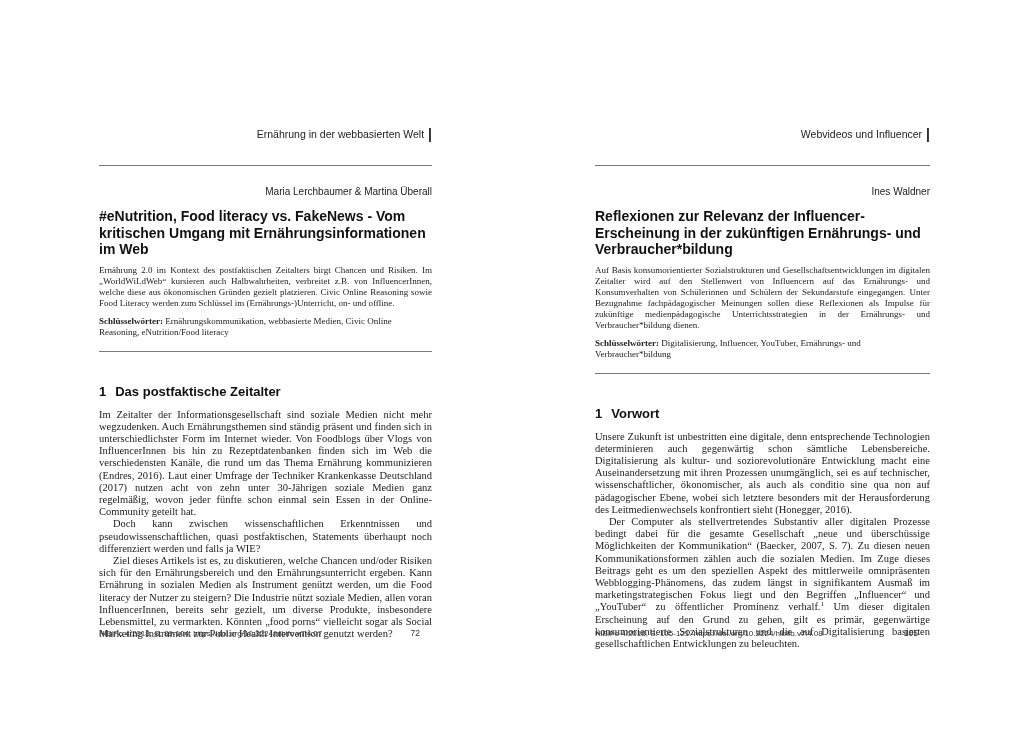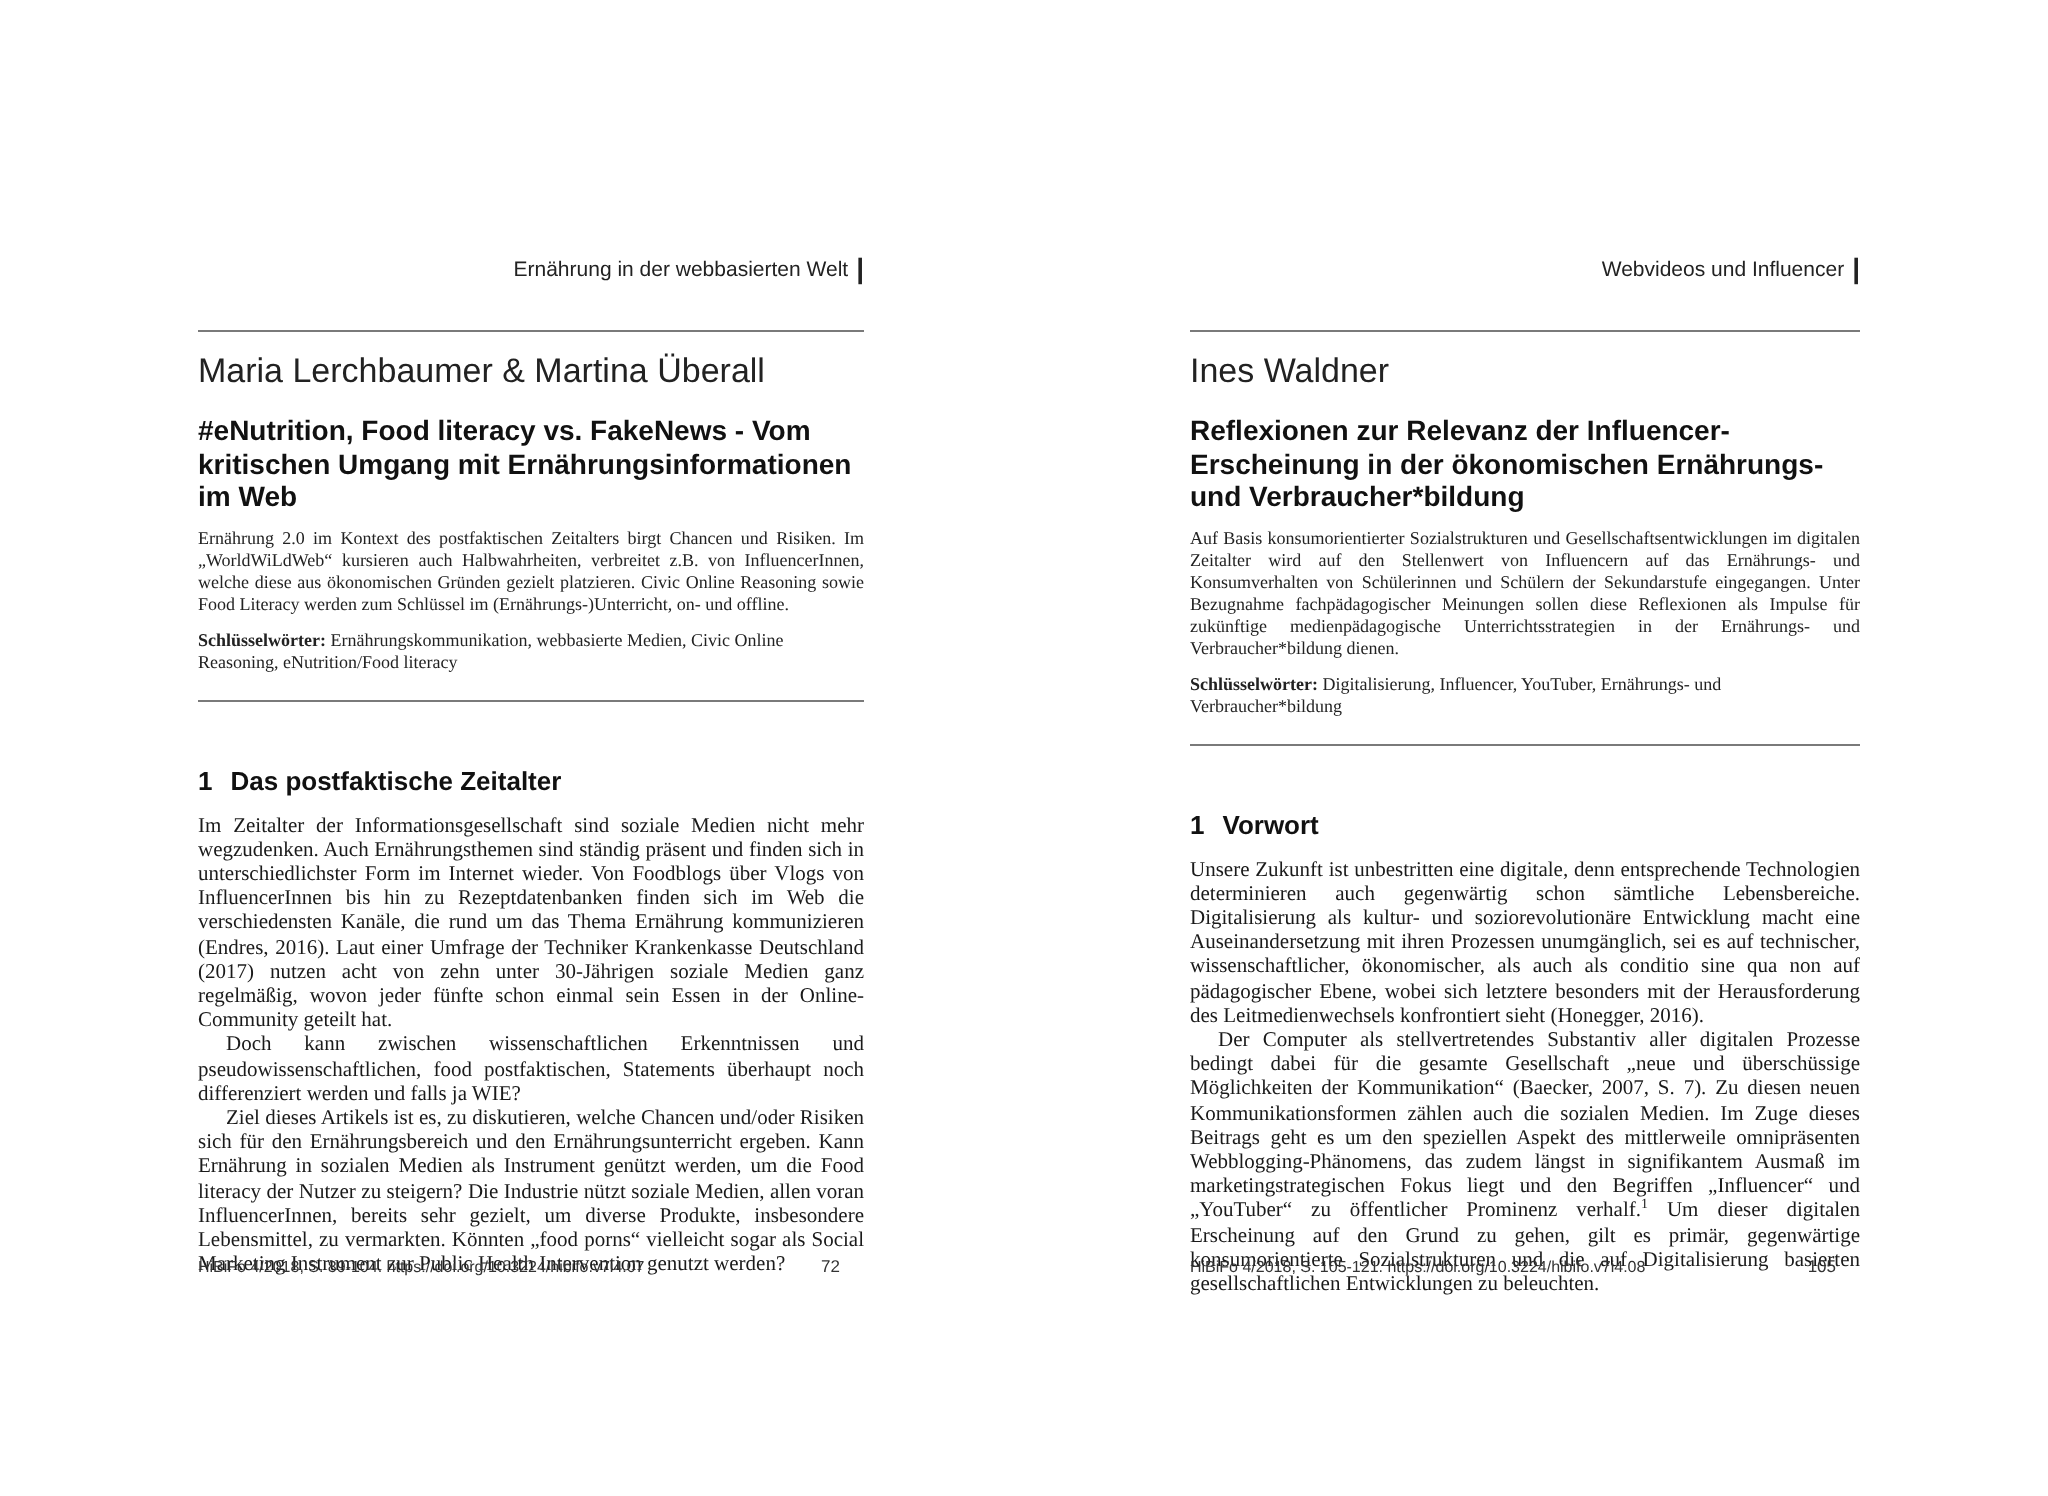--- a/index.html
+++ b/index.html
@@ -36,24 +36,25 @@
     margin-left: 4px;
     vertical-align: -1px;
   }
   .rule {
     border: none;
     border-top: 1px solid #7a7a7a;
     margin: 0;
   }
   .rule-head { margin-top: 23px; }
   .authors {
-    margin-top: 10px;
+    margin-top: 20px;
     font-family: "Liberation Sans", sans-serif;
-    font-size: 17px;
+    font-size: 10px;
     color: #222;
+    text-align: right;
   }
   .article-title {
     margin-top: 11px;
     font-family: "Liberation Sans", sans-serif;
     font-size: 14px;
     font-weight: 700;
     line-height: 16.5px;
     color: #111;
   }
   .abstract {
@@ -117,34 +118,34 @@
   <div class="running-head"><span>Ernährung in der webbasierten Welt</span><span class="head-bar">|</span></div>
   <hr class="rule rule-head">
   <div class="authors">Maria Lerchbaumer &amp; Martina Überall</div>
   <div class="article-title">#eNutrition, Food literacy vs. FakeNews - Vom kritischen Umgang mit Ernährungsinformationen im Web</div>
   <div class="abstract">Ernährung 2.0 im Kontext des postfaktischen Zeitalters birgt Chancen und Risiken. Im „WorldWiLdWeb“ kursieren auch Halbwahrheiten, verbreitet z.B. von InfluencerInnen, welche diese aus ökonomischen Gründen gezielt platzieren. Civic Online Reasoning sowie Food Literacy werden zum Schlüssel im (Ernährungs-)Unterricht, on- und offline.</div>
   <div class="keywords"><span class="kw-label">Schlüsselwörter:</span> <span>Ernährungskommunikation, webbasierte Medien, Civic Online Reasoning, eNutrition/Food literacy</span></div>
   <hr class="rule rule-mid">
   <div class="section-heading"><span class="sec-num">1</span><span>Das postfaktische Zeitalter</span></div>
   <div class="body-text">
     <p>Im Zeitalter der Informationsgesellschaft sind soziale Medien nicht mehr wegzudenken. Auch Ernährungsthemen sind ständig präsent und finden sich in unterschiedlichster Form im Internet wieder. Von Foodblogs über Vlogs von InfluencerInnen bis hin zu Rezeptdatenbanken finden sich im Web die verschiedensten Kanäle, die rund um das Thema Ernährung kommunizieren (Endres, 2016). Laut einer Umfrage der Techniker Krankenkasse Deutschland (2017) nutzen acht von zehn unter 30-Jährigen soziale Medien ganz regelmäßig, wovon jeder fünfte schon einmal sein Essen in der Online-Community geteilt hat.</p>
-    <p class="indent">Doch kann zwischen wissenschaftlichen Erkenntnissen und pseudowissenschaftlichen, food postfaktischen, Statements überhaupt noch differenziert werden und falls ja WIE?</p>
+    <p class="indent">Doch kann zwischen wissenschaftlichen Erkenntnissen und pseudowissenschaftlichen, quasi postfaktischen, Statements überhaupt noch differenziert werden und falls ja WIE?</p>
     <p class="indent">Ziel dieses Artikels ist es, zu diskutieren, welche Chancen und/oder Risiken sich für den Ernährungsbereich und den Ernährungsunterricht ergeben. Kann Ernährung in sozialen Medien als Instrument genützt werden, um die Food literacy der Nutzer zu steigern? Die Industrie nützt soziale Medien, allen voran InfluencerInnen, bereits sehr gezielt, um diverse Produkte, insbesondere Lebensmittel, zu vermarkten. Könnten „food porns“ vielleicht sogar als Social Marketing Instrument zur Public Health Intervention genutzt werden?</p>
   </div>
   <div class="footer">
     <span>HiBiFo 4/2018, S. 89-104. https://doi.org/10.3224/hibifo.v7i4.07</span>
     <span class="page-num">72</span>
   </div>
 </div>
 
 <div class="page page-right">
   <div class="running-head"><span>Webvideos und Influencer</span><span class="head-bar">|</span></div>
   <hr class="rule rule-head">
   <div class="authors">Ines Waldner</div>
-  <div class="article-title">Reflexionen zur Relevanz der Influencer-Erscheinung in der ökonomischen Ernährungs- und Verbraucher*bildung</div>
+  <div class="article-title">Reflexionen zur Relevanz der Influencer-Erscheinung in der zukünftigen Ernährungs- und Verbraucher*bildung</div>
   <div class="abstract">Auf Basis konsumorientierter Sozialstrukturen und Gesellschaftsentwicklungen im digitalen Zeitalter wird auf den Stellenwert von Influencern auf das Ernährungs- und Konsumverhalten von Schülerinnen und Schülern der Sekundarstufe eingegangen. Unter Bezugnahme fachpädagogischer Meinungen sollen diese Reflexionen als Impulse für zukünftige medienpädagogische Unterrichtsstrategien in der Ernährungs- und Verbraucher*bildung dienen.</div>
   <div class="keywords"><span class="kw-label">Schlüsselwörter:</span> <span>Digitalisierung, Influencer, YouTuber, Ernährungs- und Verbraucher*bildung</span></div>
   <hr class="rule rule-mid">
   <div class="section-heading"><span class="sec-num">1</span><span>Vorwort</span></div>
   <div class="body-text">
     <p>Unsere Zukunft ist unbestritten eine digitale, denn entsprechende Technologien determinieren auch gegenwärtig schon sämtliche Lebensbereiche. Digitalisierung als kultur- und soziorevolutionäre Entwicklung macht eine Auseinandersetzung mit ihren Prozessen unumgänglich, sei es auf technischer, wissenschaftlicher, ökonomischer, als auch als conditio sine qua non auf pädagogischer Ebene, wobei sich letztere besonders mit der Herausforderung des Leitmedienwechsels konfrontiert sieht (Honegger, 2016).</p>
     <p class="indent"><span>Der Computer als stellvertretendes Substantiv aller digitalen Prozesse bedingt dabei für die gesamte Gesellschaft „neue und überschüssige Möglichkeiten der Kommunikation“ (Baecker, 2007, S. 7). Zu diesen neuen Kommunikationsformen zählen auch die sozialen Medien. Im Zuge dieses Beitrags geht es um den speziellen Aspekt des mittlerweile omnipräsenten Webblogging-Phänomens, das zudem längst in signifikantem Ausmaß im marketingstrategischen Fokus liegt und den Begriffen „Influencer“ und „YouTuber“ zu öffentlicher Prominenz verhalf.</span><sup>1</sup><span> Um dieser digitalen Erscheinung auf den Grund zu gehen, gilt es primär, gegenwärtige konsumorientierte Sozialstrukturen und die auf Digitalisierung basierten gesellschaftlichen Entwicklungen zu beleuchten.</span></p>
   </div>
   <div class="footer">
     <span>HiBiFo 4/2018, S. 105-121. https://doi.org/10.3224/hibifo.v7i4.08</span>

